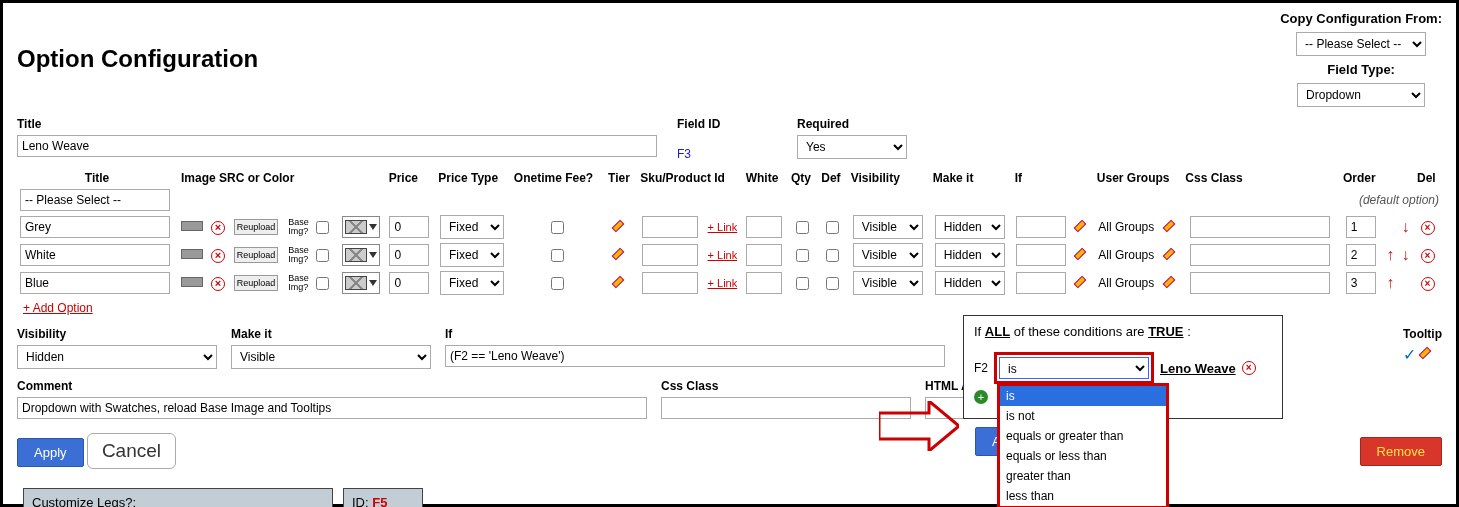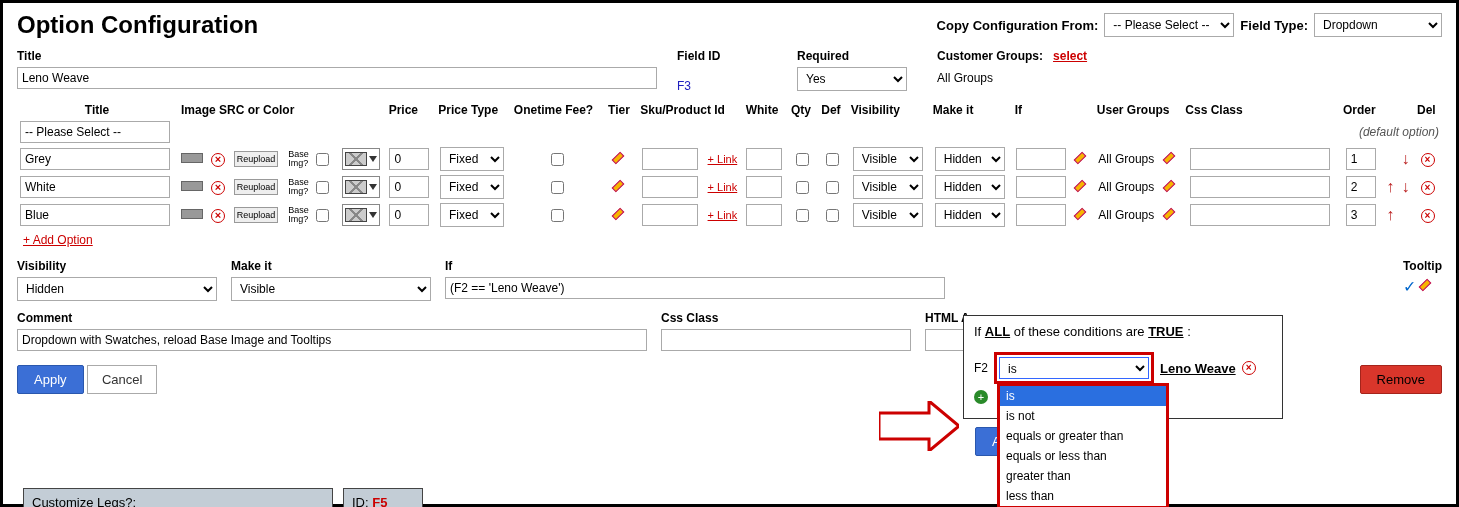--- a/index.html
+++ b/index.html
@@ -1,21 +1,21 @@
 <!DOCTYPE html>
 <html><head>
 <meta charset="utf-8">
 <style>
   * { box-sizing: border-box; font-family: Arial, Helvetica, sans-serif; }
   body { margin: 0; padding: 0; background: #fff; font-size: 12px; }
   .frame { border: 3px solid #000; width: 1459px; height: 507px; position: relative; background: #fff; overflow: visible; }
   .inner { padding: 8px 14px 0 14px; }
   .header-row { display: flex; align-items: center; justify-content: space-between; margin-bottom: 10px; }
   .page-title { font-size: 24px; font-weight: bold; }
-  .header-right { display: flex; align-items: center; gap: 6px; font-size: 13px; }
+  .header-right { display: flex; align-items: center; gap: 6px; font-size: 13px; flex-direction: column; }
   .header-right b { font-weight: bold; }
   select, input[type=text] { border: 1px solid #aaa; padding: 3px 4px; font-size: 12px; background: #fff; }
   select { height: 24px; }
   .row1 { display: flex; gap: 20px; margin-bottom: 6px; }
   .field-block { display: flex; flex-direction: column; gap: 4px; }
   .field-block label { font-weight: bold; font-size: 12px; }
   .title-input { width: 640px; }
   .fieldid-val { color: #2020c0; padding-top: 4px; font-weight: normal; }
   .red-link { color: #c00; text-decoration: underline; cursor: pointer; }
   .grid { width: 100%; border-collapse: collapse; margin-top: 8px; }
@@ -51,22 +51,22 @@
   .row2 { display:flex; gap:14px; margin-top:4px; }
   .vis-sel { width: 200px; }
   .makeit-sel { width: 200px; }
   .if-big { width: 500px; }
   .row3 { display:flex; gap:14px; margin-top:10px; }
   .comment-in { width: 630px; }
   .cssclass-in2 { width: 250px; }
   .htmlargs-in { width: 170px; }
   .footbtns { display:flex; justify-content: space-between; align-items:center; margin-top:14px; padding-bottom: 10px;}
   .btn-blue { background:#3b6fd6; color:#fff; border:1px solid #2a57ad; padding:6px 16px; font-size:13px; cursor:pointer; border-radius:2px; }
-  .btn-grey { background:#fff; color:#333; border:1px solid #aaa; padding:6px 14px; font-size:13px; cursor:pointer; border-radius:0; }
-  .btn-red { background:#d9362b; color:#000000; border:1px solid #a5241b; padding:6px 16px; font-size:13px; cursor:pointer; border-radius:2px; }
+  .btn-grey { background:#fff; color:#333; border:1px solid #aaa; padding:6px 14px; font-size:19px; cursor:pointer; border-radius:6px; }
+  .btn-red { background:#d9362b; color:#fde047; border:1px solid #a5241b; padding:6px 16px; font-size:13px; cursor:pointer; border-radius:2px; }
   .check-blue { color:#06c; font-size:16px; }
   .lower-row { position:absolute; top: 485px; left: 20px; right: 20px; display:flex; gap:10px; }
   .lower-box { border:1px solid #444; background:#c3cdd6; padding:6px 8px; width: 310px; font-size:13px; }
   .lower-box2 { border:1px solid #444; background:#c3cdd6; padding:6px 8px; width: 600px; font-size:13px; }
   .idf5 { color:#c00; font-weight:bold; }
 
   
   .cond-popup { position:absolute; top: 312px; left: 960px; width: 320px; border:1px solid #333; background:#fff; padding:8px 10px 14px 10px; z-index: 5; }
   .cond-head { font-size:13px; margin-bottom:13px; }
   .cond-head b { font-weight:bold; text-decoration: underline; }
@@ -109,27 +109,20 @@
       </div>
       <div class="field-block" style="width:100px;gap:12px;">
         <label>Field ID</label>
         <span class="fieldid-val">F3</span>
       </div>
       <div class="field-block" style="width:120px;">
         <label>Required</label>
         <select style="width:110px;">
           <option>Yes</option>
         </select>
-      </div>
-      <div class="field-block">
-        <label>
-          <span>Customer Groups:</span>&nbsp;&nbsp;
-          <span class="red-link">select</span>
-        </label>
-        <span style="padding-top:4px;">All Groups</span>
       </div>
     </div>
 
     <table class="grid">
       <thead>
         <tr>
           <th style="text-align:center; width:160px;">Title</th>
           <th colspan="5">Image SRC or Color</th>
           <th>Price</th>
           <th>Price Type</th>

